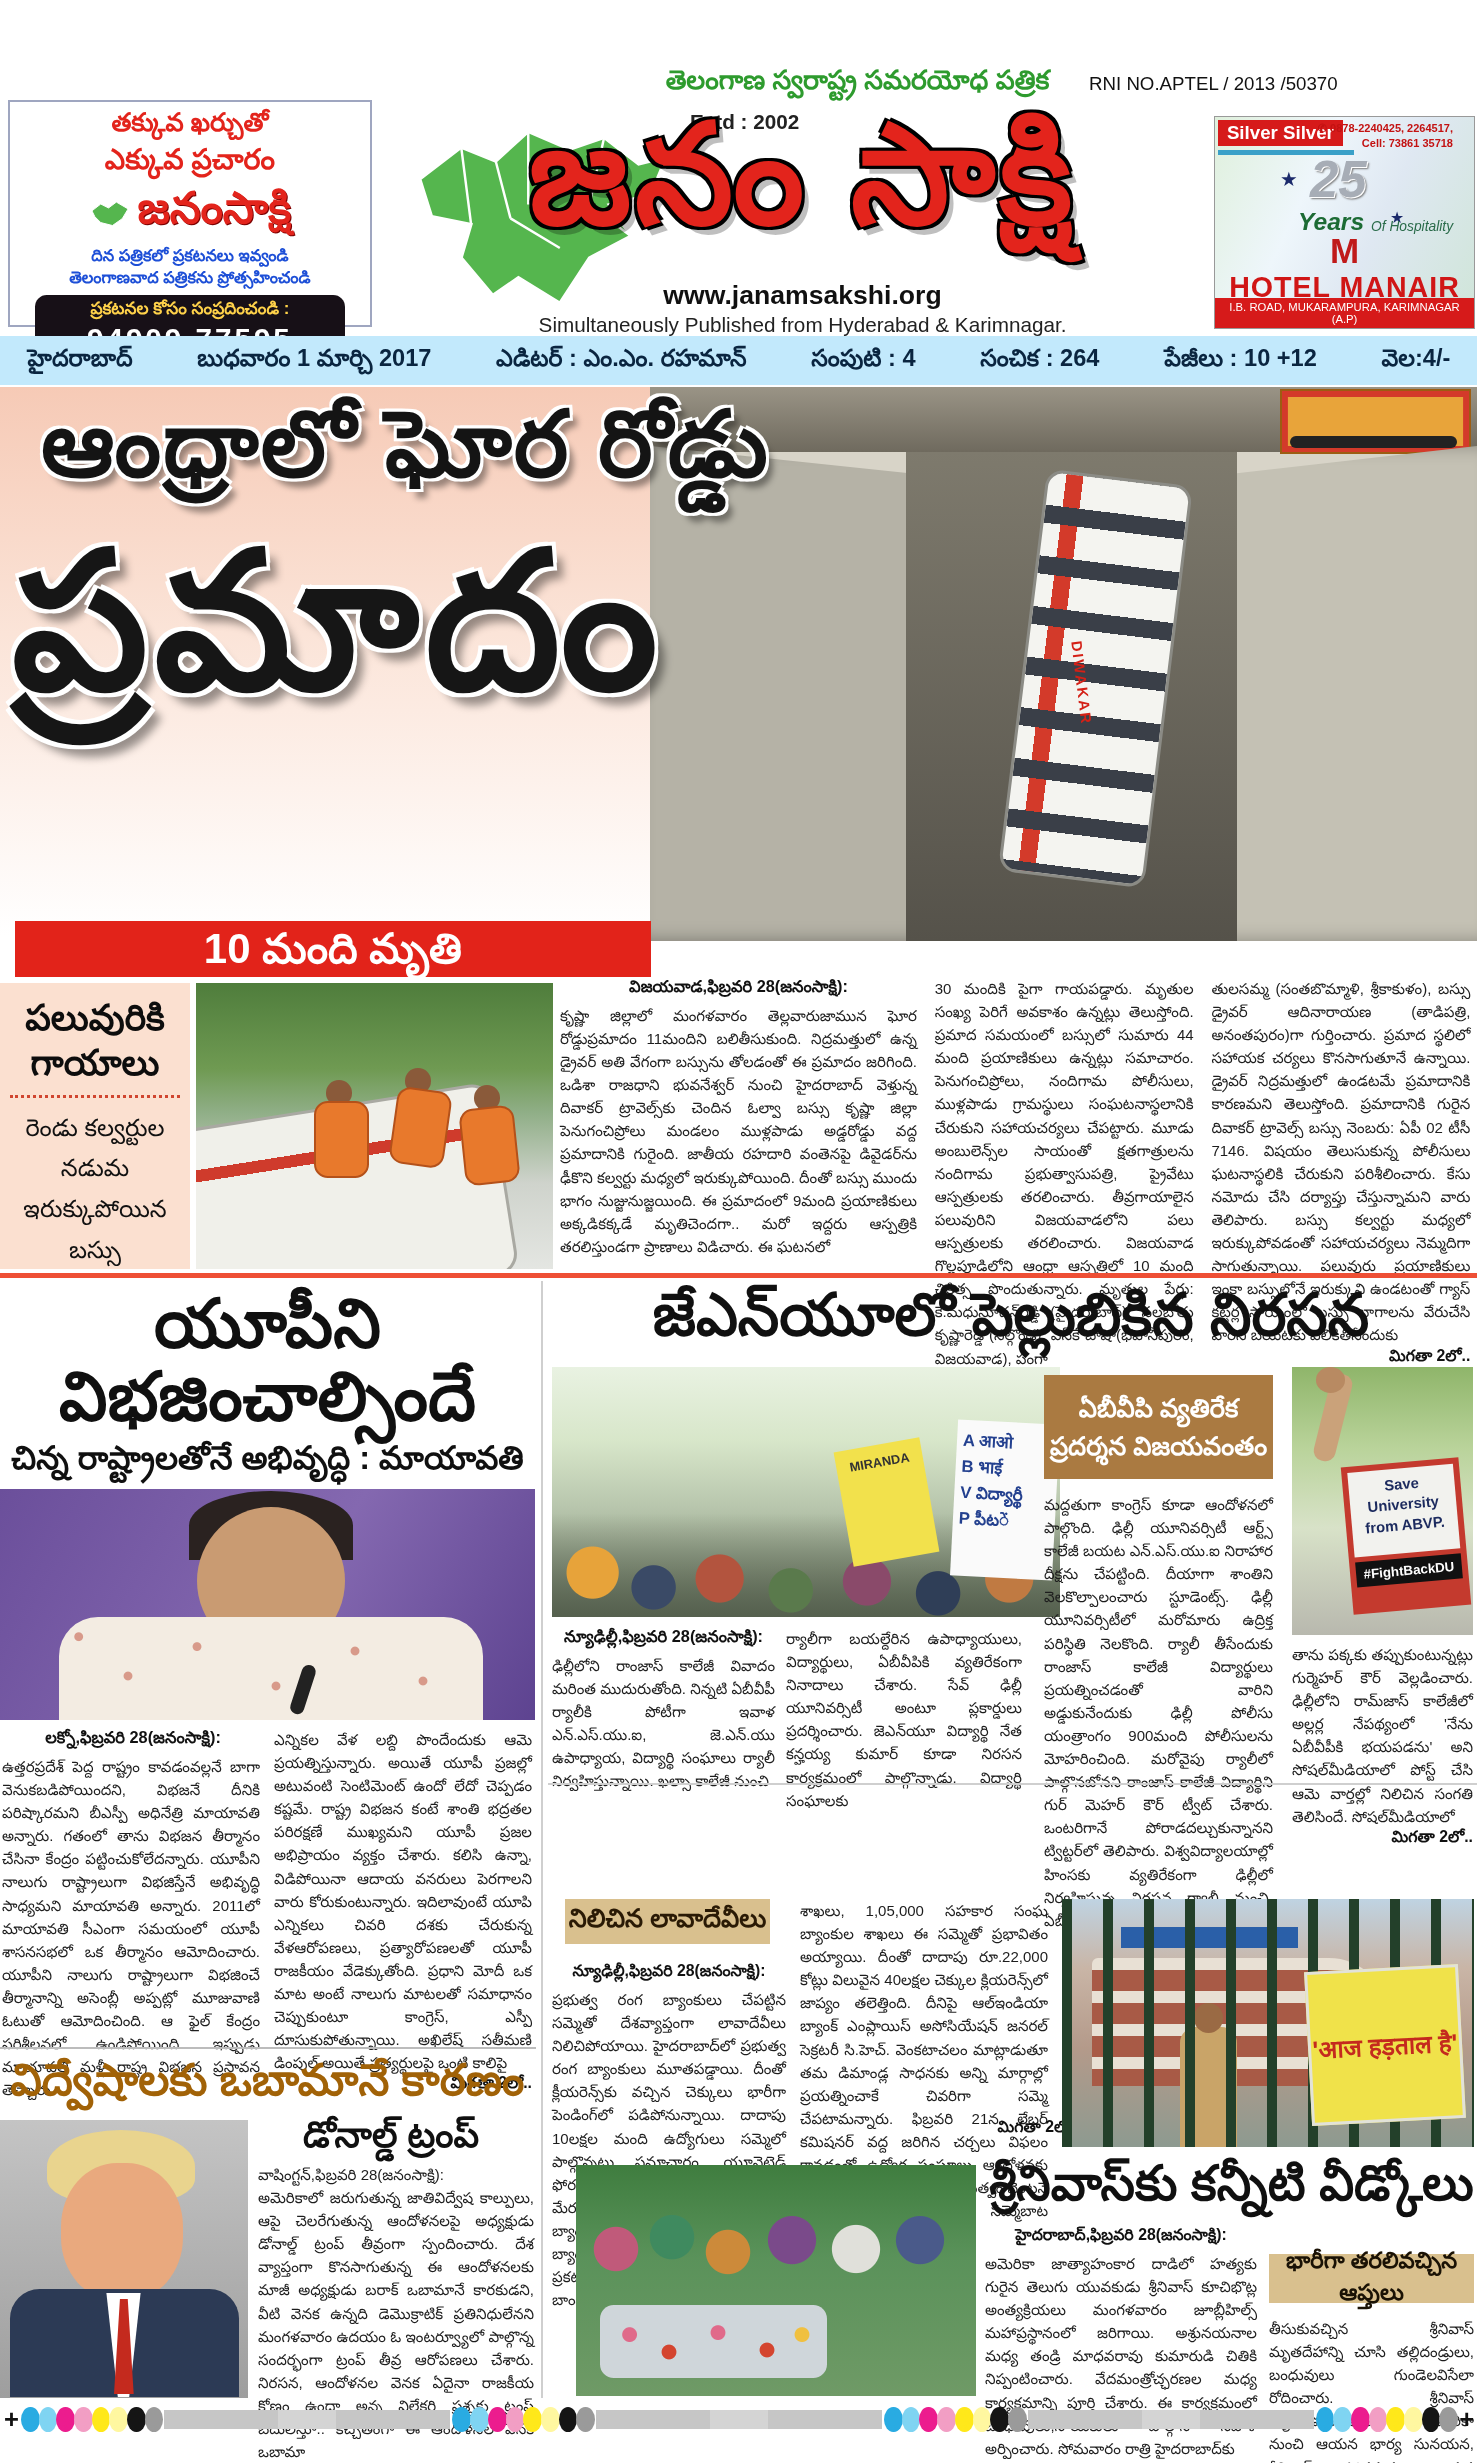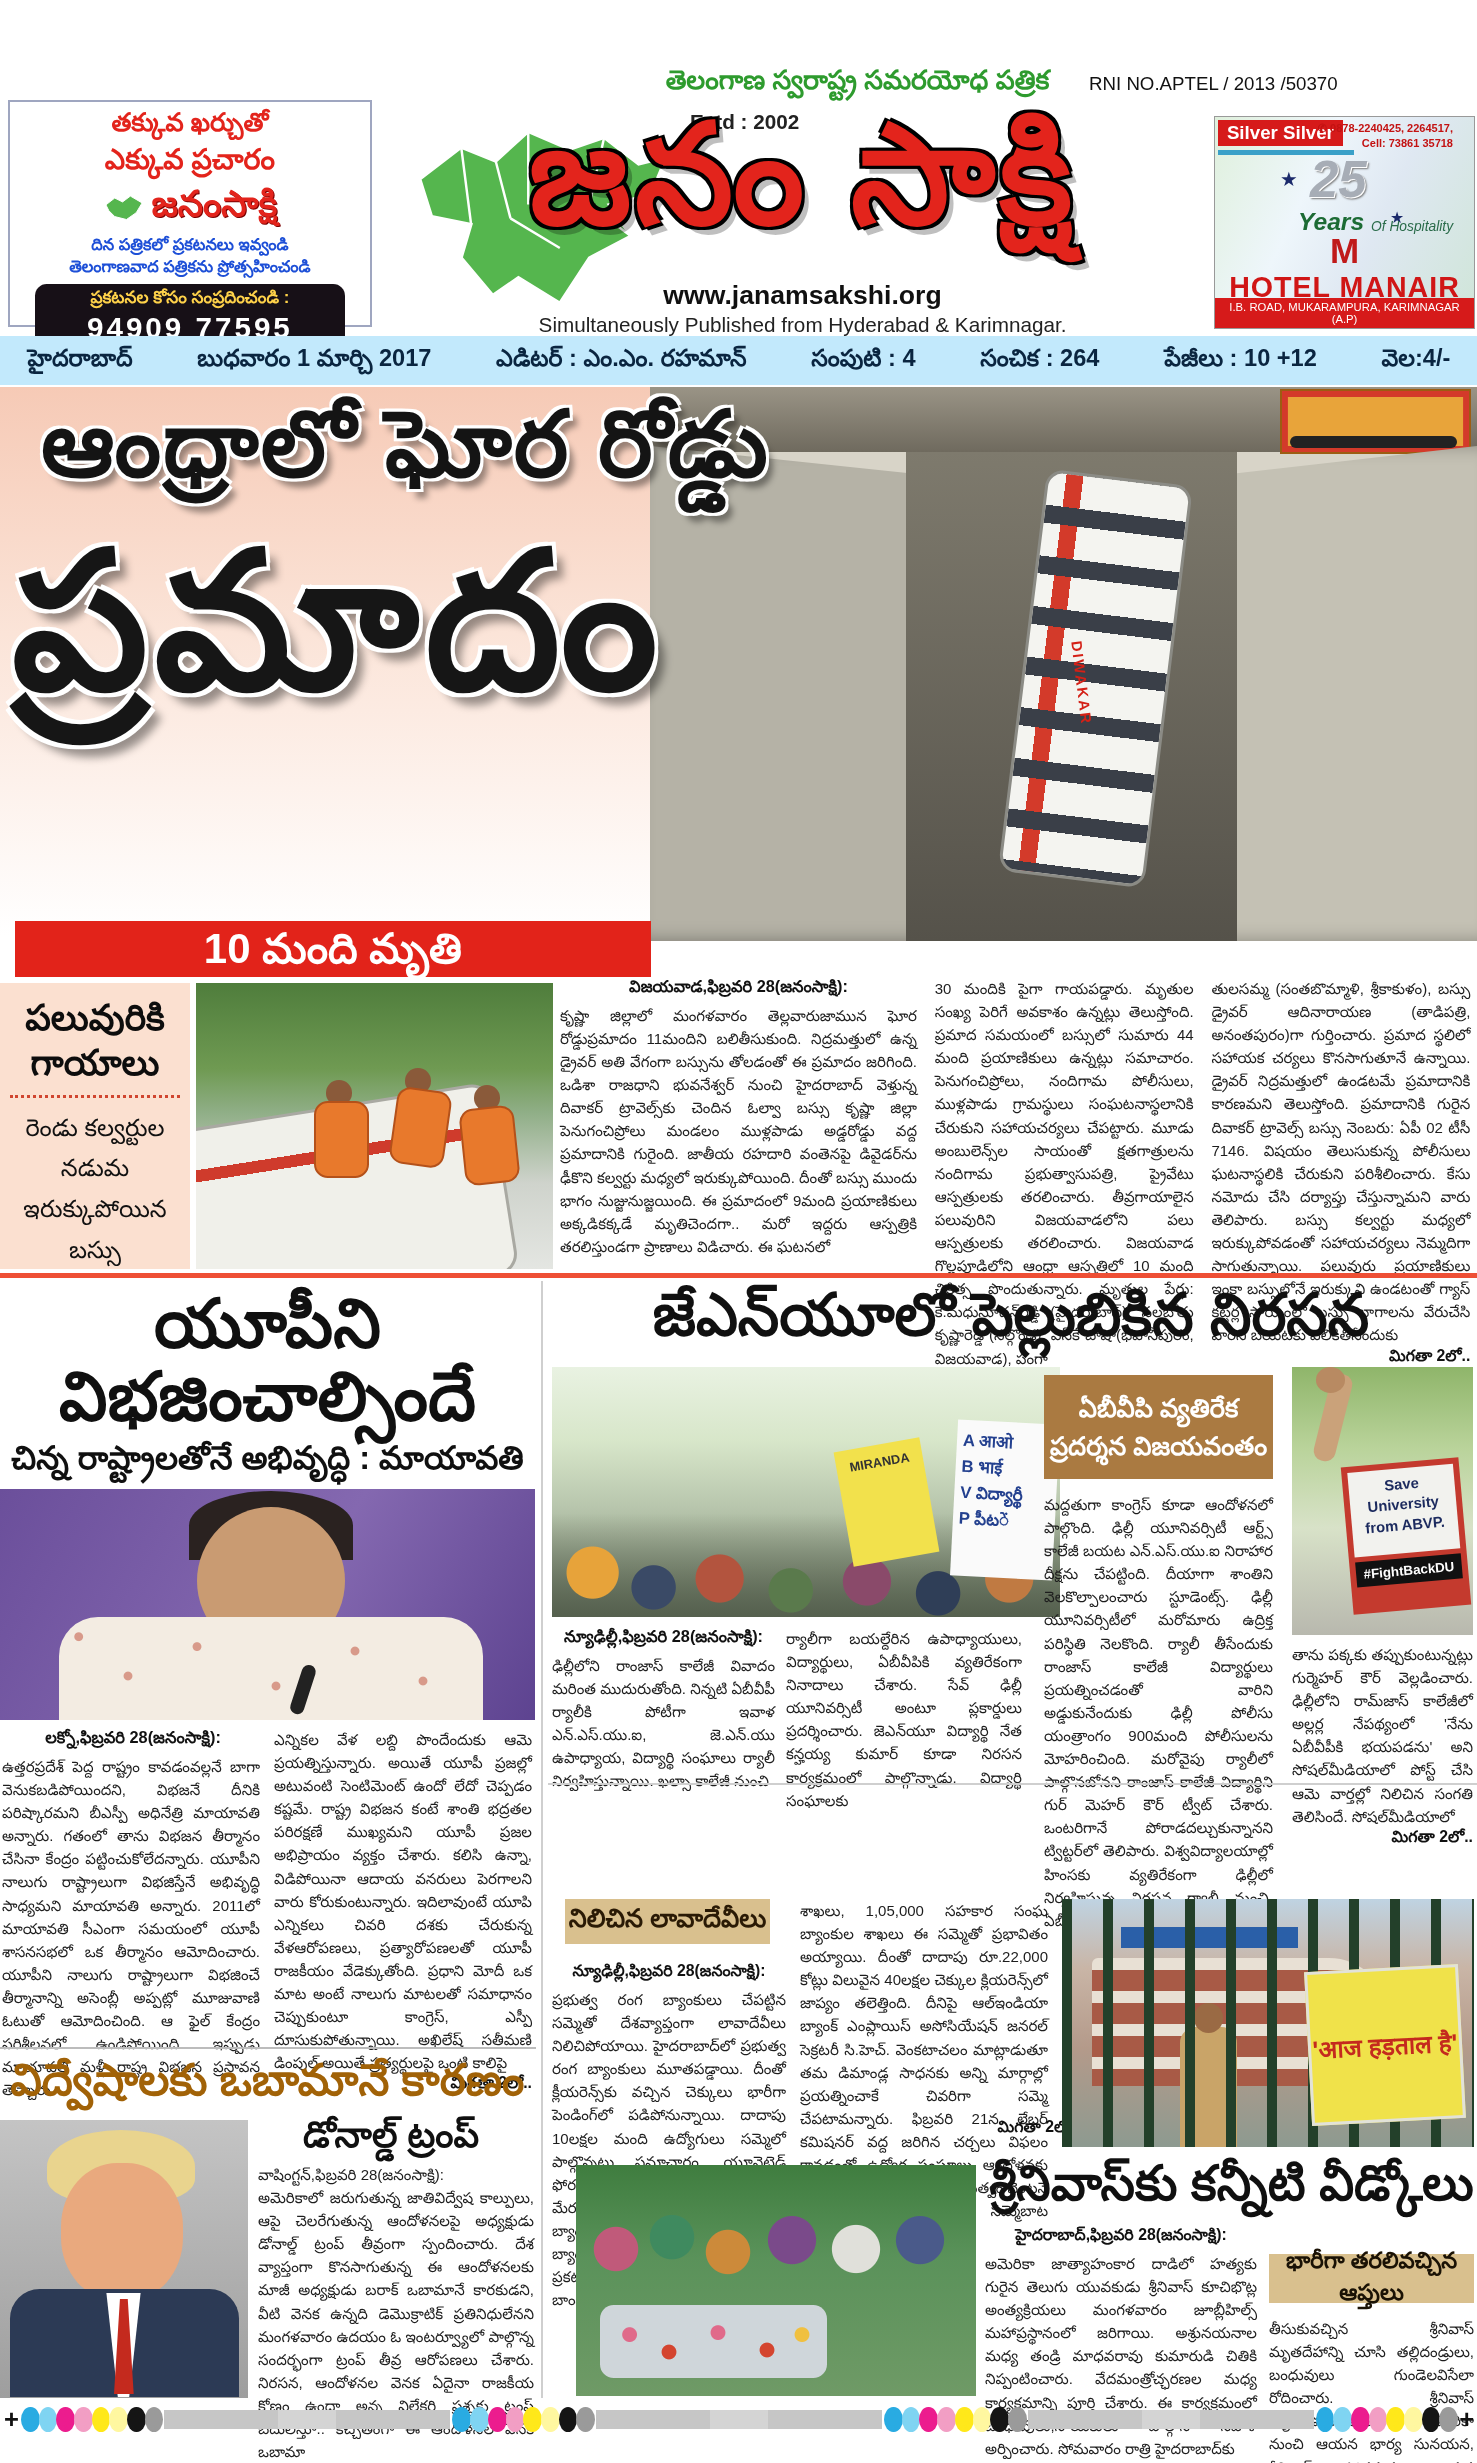--- a/index.html
+++ b/index.html
@@ -15,21 +15,21 @@
         line-height:1.25;letter-spacing:3.9px;
         text-shadow:-3px -3px 0 #000,3px -3px 0 #000,-3px 3px 0 #000,3px 3px 0 #000,6.9px 7.9px 0 rgba(0,0,0,.25);}
   .website{left:448px;top:280px;width:709px;text-align:center;font-size:26.6px;font-weight:bold;color:#101010;}
   .published{left:448px;top:313px;width:709px;text-align:center;font-size:20.7px;color:#222;}
   .map-main{left:402px;top:110px;}
 
   .left-ad{left:7.9px;top:100px;width:364px;height:227px;border:2px solid #9fa6c0;background:#fff;
            display:flex;flex-direction:column;align-items:center;justify-content:flex-start;padding-top:5.9px;box-sizing:border-box;}
   .la1{color:#e3241c;font-size:25.6px;font-weight:bold;}
   .la2{color:#e3241c;font-size:28.6px;font-weight:bold;}
-  .la-brand{display:flex;align-items:center;gap:5.9px;color:#e3241c;font-size:36px;font-weight:bold;
+  .la-brand{display:flex;align-items:center;gap:5.9px;color:#e3241c;font-size:44px;font-weight:bold;
             text-shadow:1px 1px 0 #7a0000;}
   .la3,.la4{color:#1d4fd7;font-size:16.3px;font-weight:bold;line-height:1.35;}
   .la-contact{margin-top:6.9px;background:#171017;border-radius:11.8px;padding:3.9px 15.8px 5.9px;text-align:center;width:86%;box-sizing:border-box;}
   .lc1{color:#ffd24a;font-size:17px;font-weight:bold;}
   .lc2{color:#ffffff;font-size:29.6px;font-weight:bold;letter-spacing:3px;}
 
   .hotel-ad{left:1214px;top:116px;width:259px;height:211px;border:1px solid #999;
             background:linear-gradient(115deg,#dff0dc 0%,#eef6fb 35%,#dfe8f2 60%,#cfe5d8 100%);overflow:hidden;}
   .silver{position:absolute;left:3px;top:3px;background:#d61a1a;color:#fff;font-size:18.7px;font-weight:bold;padding:2px 8.9px;}
   .silver-bar{position:absolute;left:3px;top:32.5px;width:136px;height:5.9px;background:#3aa0c8;}

